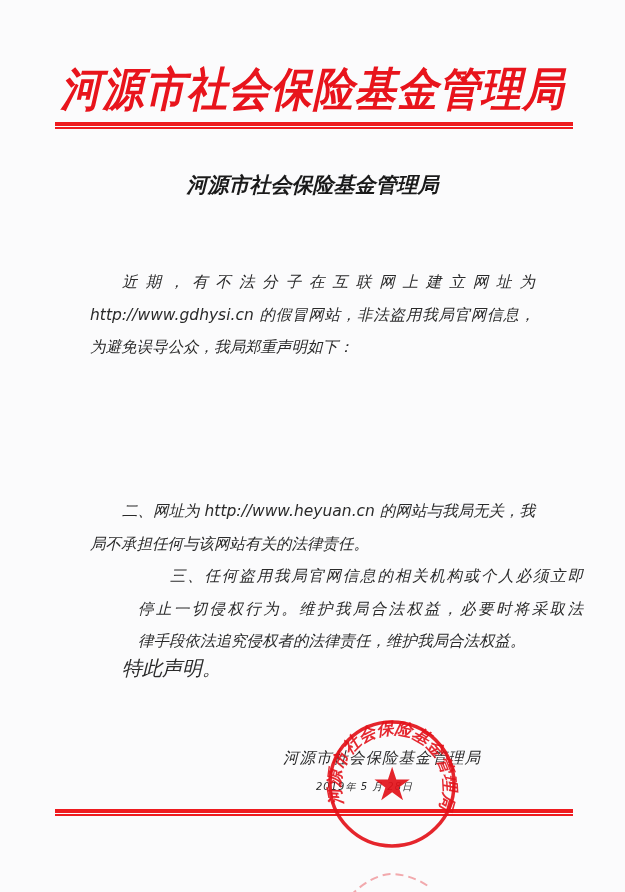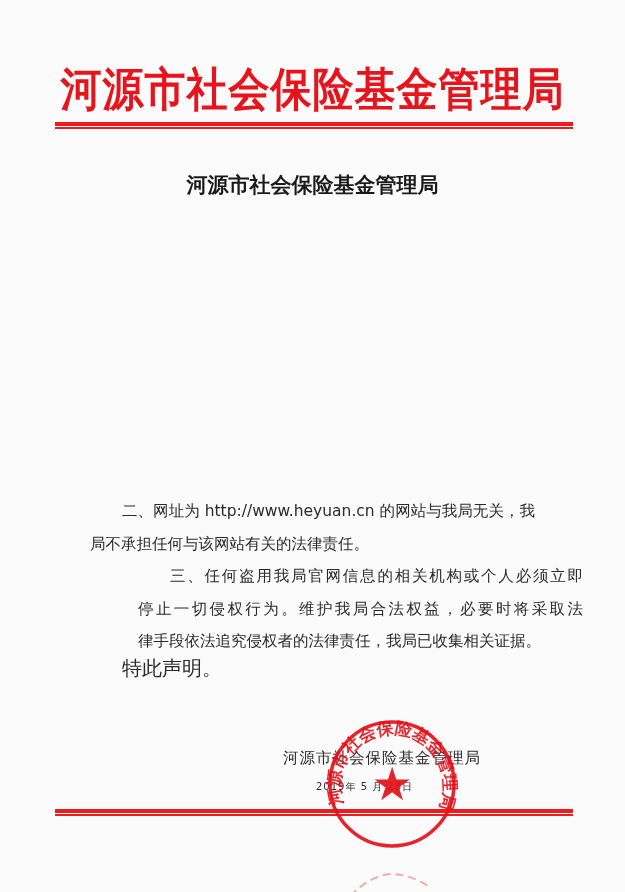--- a/index.html
+++ b/index.html
@@ -2,21 +2,21 @@
 <html><head>
   <meta charset="utf-8">
   <style>
     html, body { margin: 0; padding: 0; }
     body {
       width: 625px; height: 892px; overflow: hidden;
       background: #fbfbfc; position: relative;
       font-family: "DejaVu Serif", serif;
       color: #222;
     }
-    .page { position: absolute; left: 0; top: 0; width: 625px; height: 892px; }
+    .page { position: absolute; left: 0; top: 0; width: 625px; height: 892px; font-style: italic; }
     .masthead {
       position: absolute; left: 0; top: 64px; width: 625px; text-align: center;
       font-family: "DejaVu Serif", serif; font-weight: bold;
       font-size: 41px; letter-spacing: 1px; color: #e8141c; line-height: 50px;
       transform: scaleY(1.12);
     }
     .rule { position: absolute; left: 55px; width: 518px; }
     .rule .thick { height: 4px; background: #ee1b1f; }
     .rule .gap { height: 1px; }
     .rule .thin { height: 2px; background: #ee1b1f; }
@@ -55,31 +55,36 @@
   <div class="masthead">河源市社会保险基金管理局</div>
 
   <div class="rule rule-top">
     <div class="thick"></div>
       <div class="gap"></div>
       <div class="thin"></div>
   </div>
 
   <div class="title title1">河源市社会保险基金管理局</div>
 
+  <div class="body-text p1">
+    <div class="line justify indent">近期，有不法分子在互联网上建立网址为</div>
+    <div class="line justify">http://www.gdhysi.cn 的假冒网站，非法盗用我局官网信息，</div>
+    <div class="line">为避免误导公众，我局郑重声明如下：</div>
+  </div>
 
 
   <div class="body-text p3">
     <div class="line justify indent">二、网址为 http://www.heyuan.cn 的网站与我局无关，我</div>
     <div class="line">局不承担任何与该网站有关的法律责任。</div>
   </div>
 
   <div class="body-text p4">
     <div class="line justify indent">三、任何盗用我局官网信息的相关机构或个人必须立即</div>
     <div class="line justify">停止一切侵权行为。维护我局合法权益，必要时将采取法</div>
-    <div class="line">律手段依法追究侵权者的法律责任，我局已收集相关证据。</div>
+    <div class="line">律手段依法追究侵权者的法律责任，维护我局合法权益。</div>
   </div>
 
   <div class="closing">特此声明。</div>
 
   <div class="signature">河源市社会保险基金管理局</div>
   <div class="date">2019年 5 月 28日</div>
 
   <div class="rule rule-bottom">
     <div class="thick"></div>
       <div class="gap"></div>

